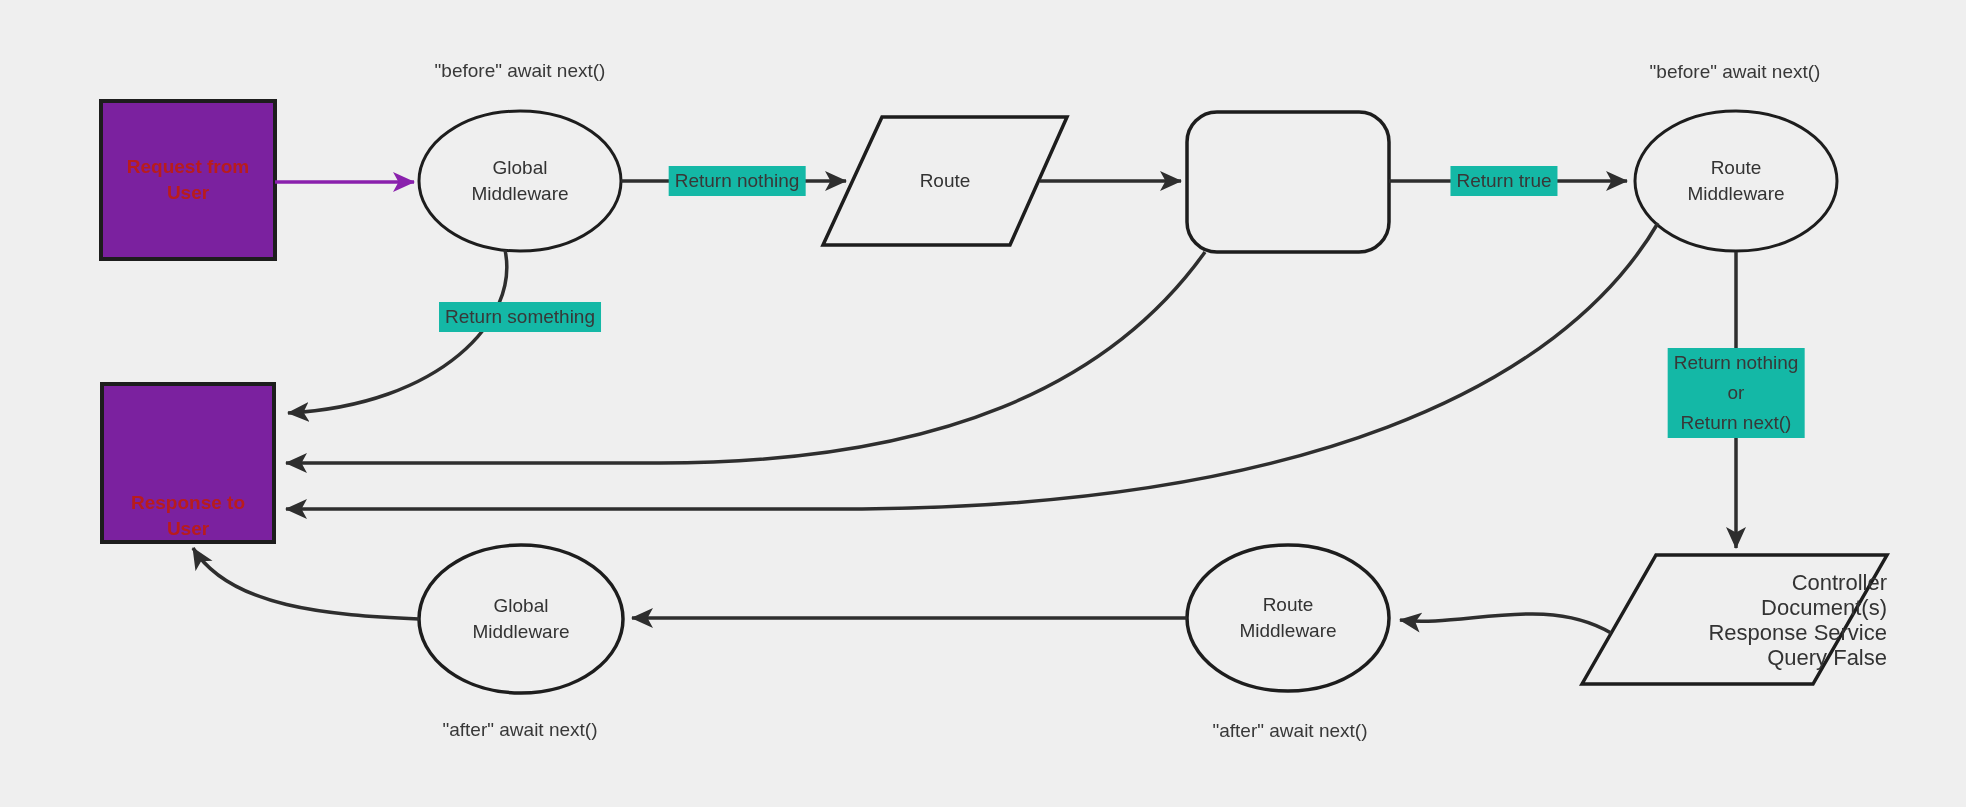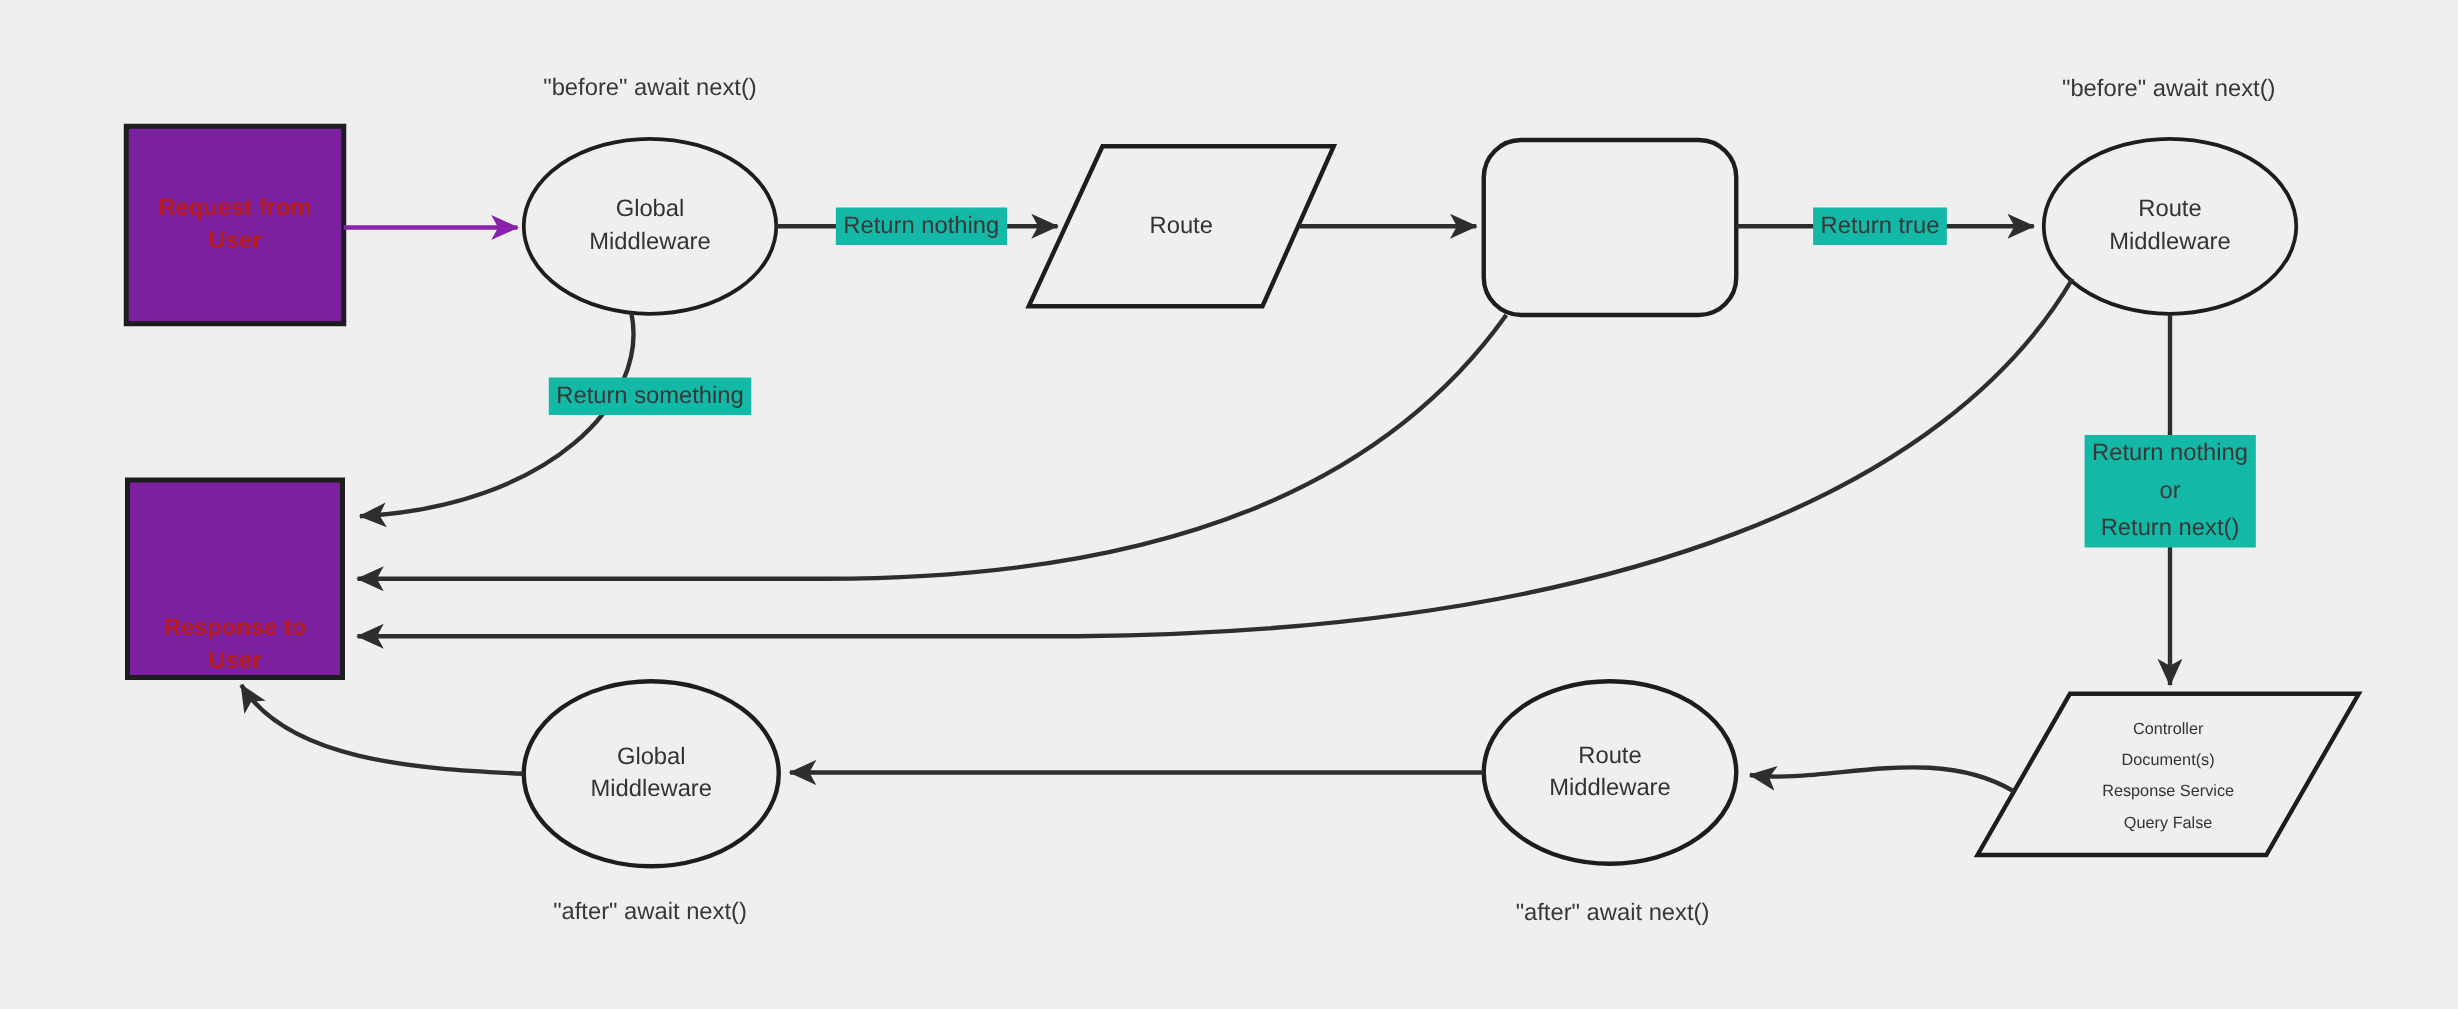--- a/index.html
+++ b/index.html
@@ -12,21 +12,21 @@
   }
   #edges-shapes{position:absolute;left:0;top:0;}
   .node-label{
     position:absolute;
     display:flex;flex-direction:column;align-items:center;justify-content:center;
     text-align:center;color:#333333;
     font-size:19px;line-height:26px;
     pointer-events:none;
   }
   .node-label.light{color:#b91c1c;font-weight:bold;}
-  .node-label.small{font-size:13px;line-height:25px;}
+  .node-label.small{font-size:22px;line-height:25px;align-items:flex-end;}
   .annot{
     position:absolute;
     transform:translate(-50%,-50%);
     color:#383838;font-size:19px;line-height:30px;
     white-space:nowrap;text-align:center;
     pointer-events:none;
   }
   .annot.mask{background:#14b8a6;padding:0 6px;}
 </style>
 </head>

